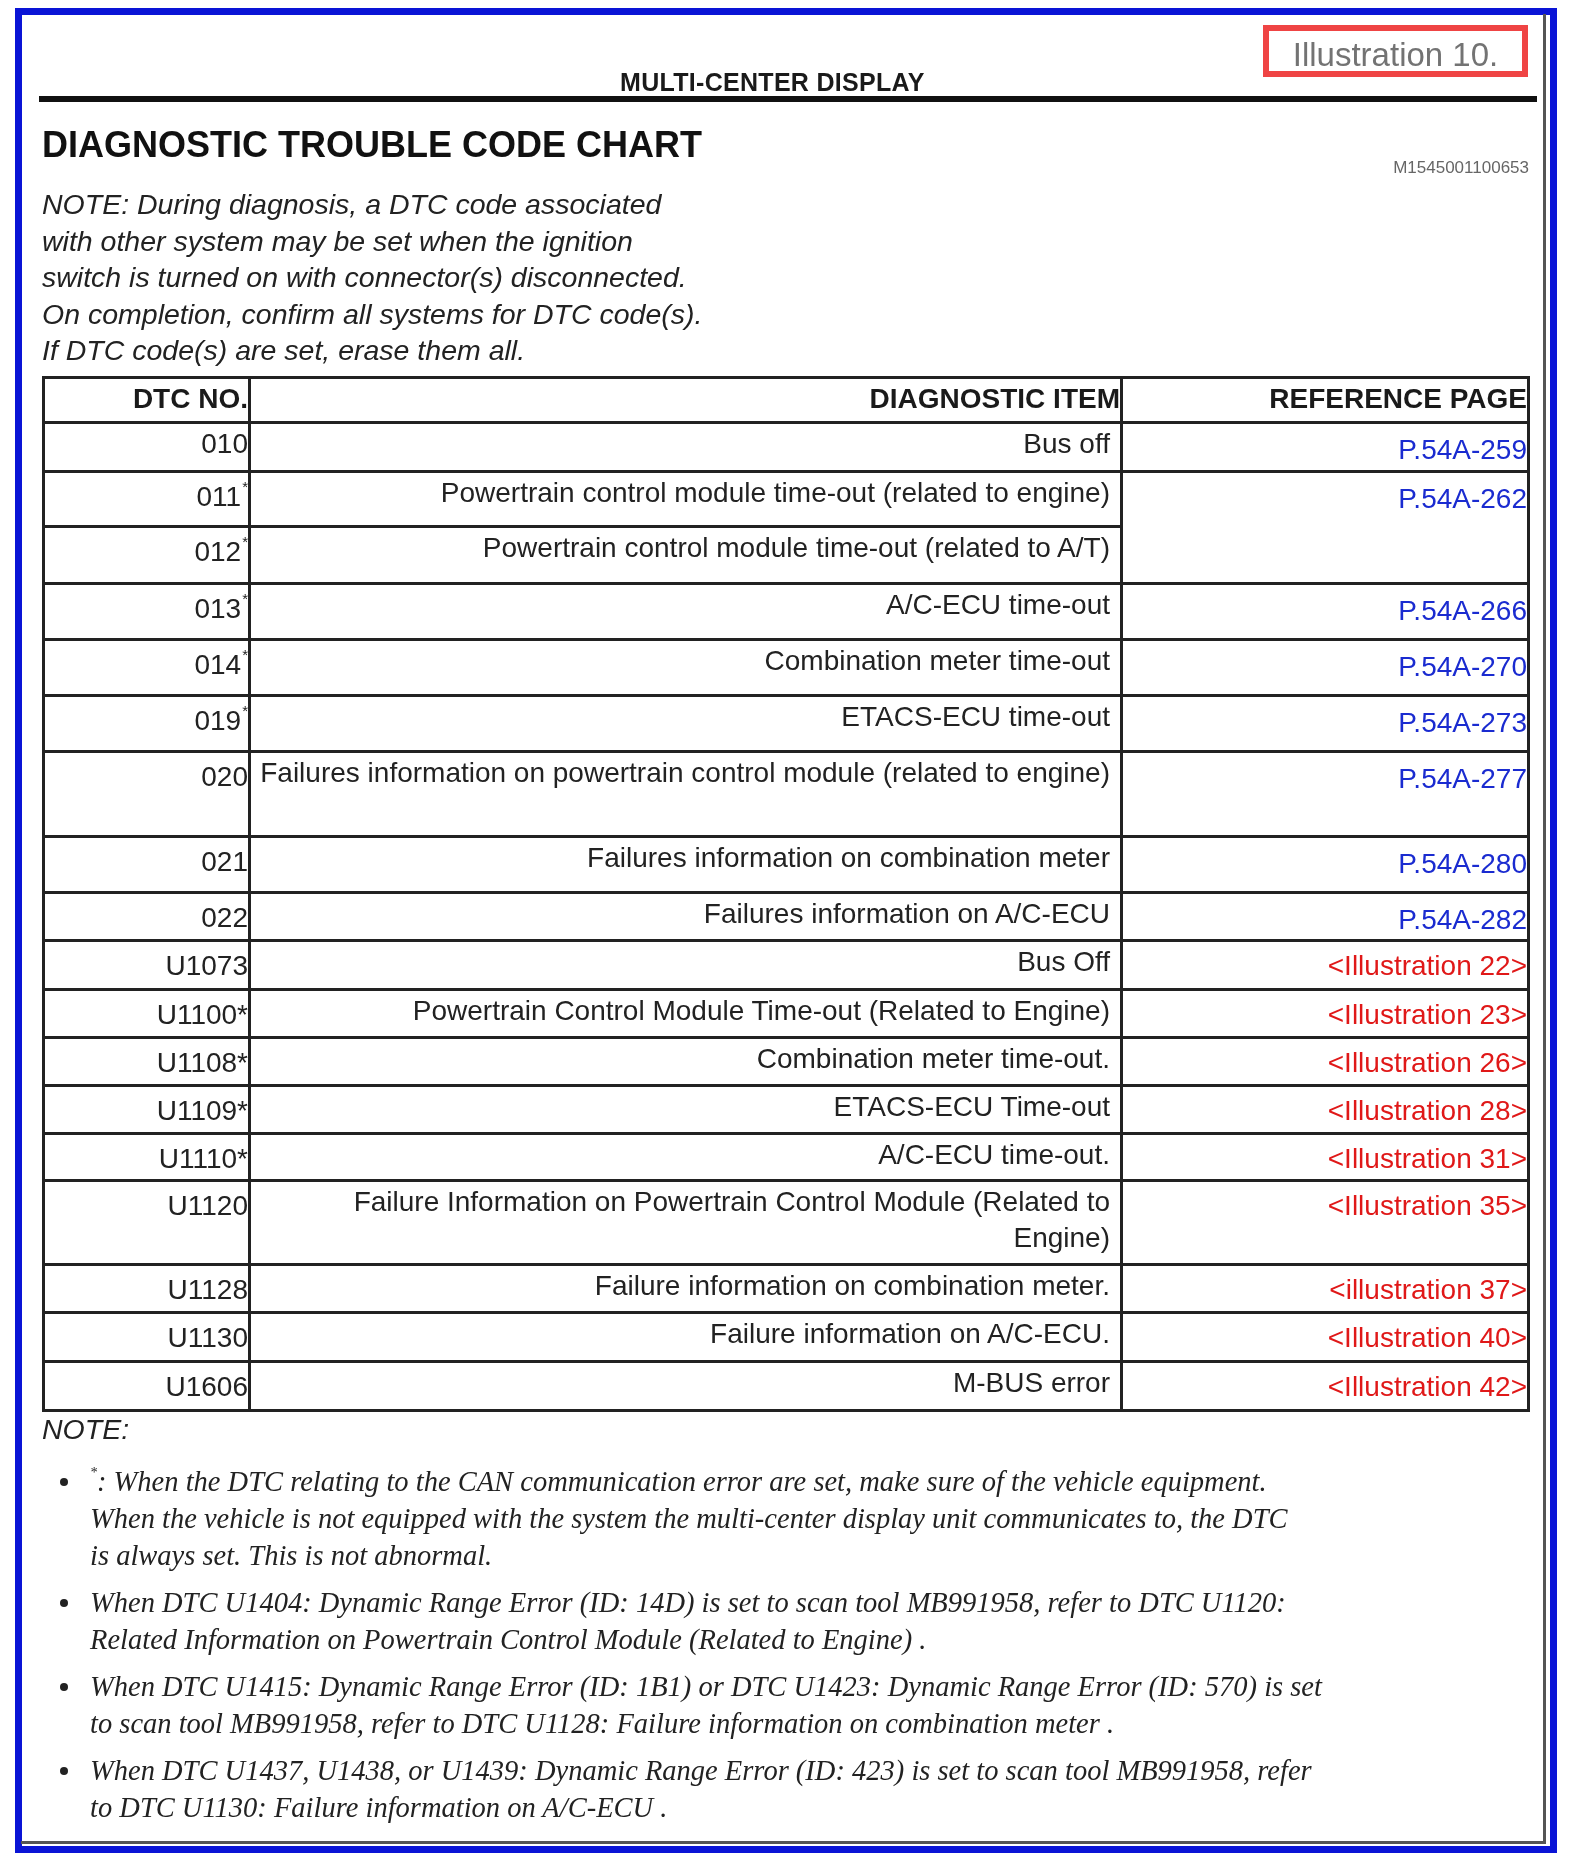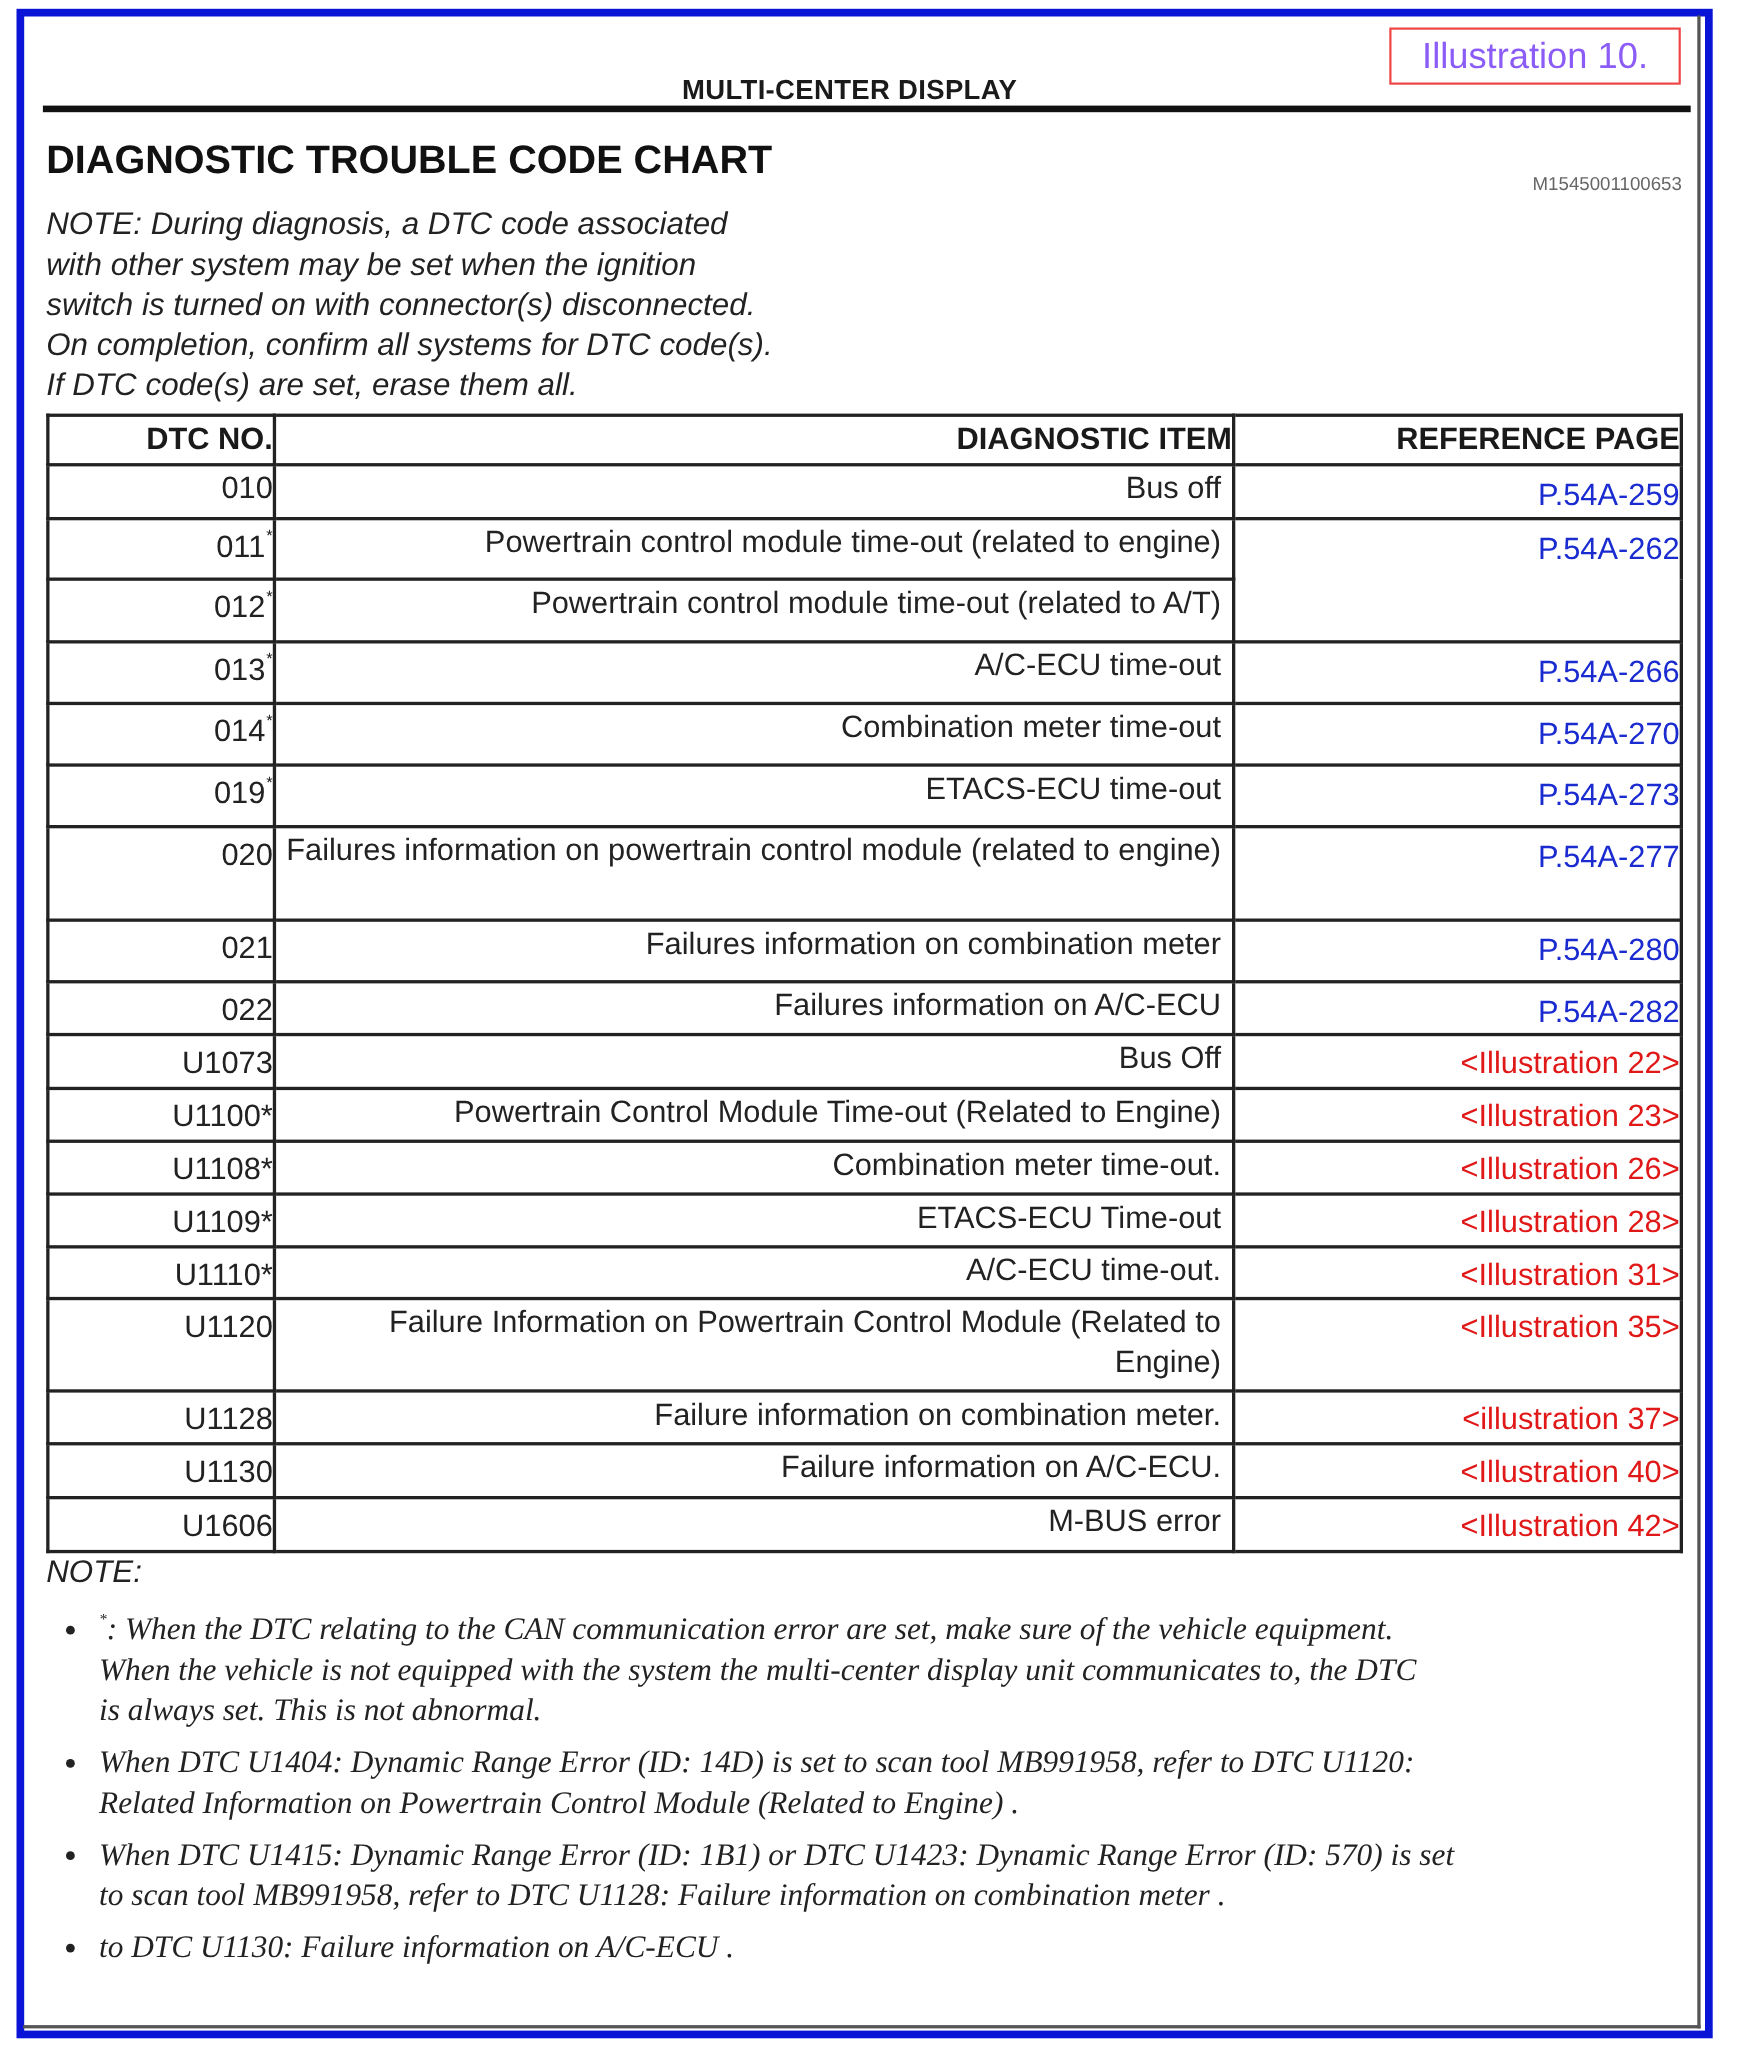--- a/index.html
+++ b/index.html
@@ -3,21 +3,21 @@
 <meta charset="utf-8">
 <style>
   html, body { margin: 0; padding: 0; background: #ffffff; }
   body { width: 1579px; height: 1873px; position: relative; overflow: hidden;
          font-family: "Liberation Sans", sans-serif; color: #1a1a1a; }
   .frame-blue { position: absolute; left: 15px; top: 8px; width: 1542px; height: 1845px;
                 box-sizing: border-box; border: 7px solid #0a14d6; }
   .frame-gray { position: absolute; left: 21px; top: 14px; width: 1525px; height: 1830px;
                 box-sizing: border-box; border-right: 3px solid #555; border-bottom: 3px solid #555; }
   .illus-box { position: absolute; left: 1263px; top: 25px; width: 265px; height: 52px;
-               box-sizing: border-box; border: 2px solid #ef4444; color: #8b5cf6;
+               box-sizing: border-box; border: 6px solid #ef4444; color: #737373;
                font-size: 33px; line-height: 48px; text-align: center; }
   .section-title { position: absolute; left: 620px; top: 68px; font-size: 25px; font-weight: bold;
                    letter-spacing: 0.3px; color: #1a1a1a; }
   .rule { position: absolute; left: 39px; top: 96px; width: 1498px; height: 6px; background: #111; }
   .page-title { position: absolute; left: 42px; top: 124px; font-size: 36px; font-weight: bold; color: #111; }
   .doc-id { position: absolute; right: 50px; top: 158px; font-size: 17px; color: #666; }
   .top-note { position: absolute; left: 42px; top: 186px; width: 760px; font-size: 28.5px; font-style: italic;
               line-height: 36.6px; color: #222; }
   .top-note div { white-space: nowrap; }
 
@@ -183,15 +183,16 @@
       <span class="line"><span>When DTC U1404: Dynamic Range Error (ID: 14D) is set to scan tool MB991958, refer to DTC U1120:</span></span>
       <span class="line"><span>Related Information on Powertrain Control Module (Related to Engine) .</span></span>
     </li>
     <li>
       <span class="dot"></span>
       <span class="line"><span>When DTC U1415: Dynamic Range Error (ID: 1B1) or DTC U1423: Dynamic Range Error (ID: 570) is set</span></span>
       <span class="line"><span>to scan tool MB991958, refer to DTC U1128: Failure information on combination meter .</span></span>
     </li>
     <li>
       <span class="dot"></span>
+      <span class="line"><span>When DTC U1437, U1438, or U1439: Dynamic Range Error (ID: 423) is set to scan tool MB991958, refer</span></span>
       <span class="line"><span>to DTC U1130: Failure information on A/C-ECU .</span></span>
     </li>
   </ul>
 
 </body></html>

